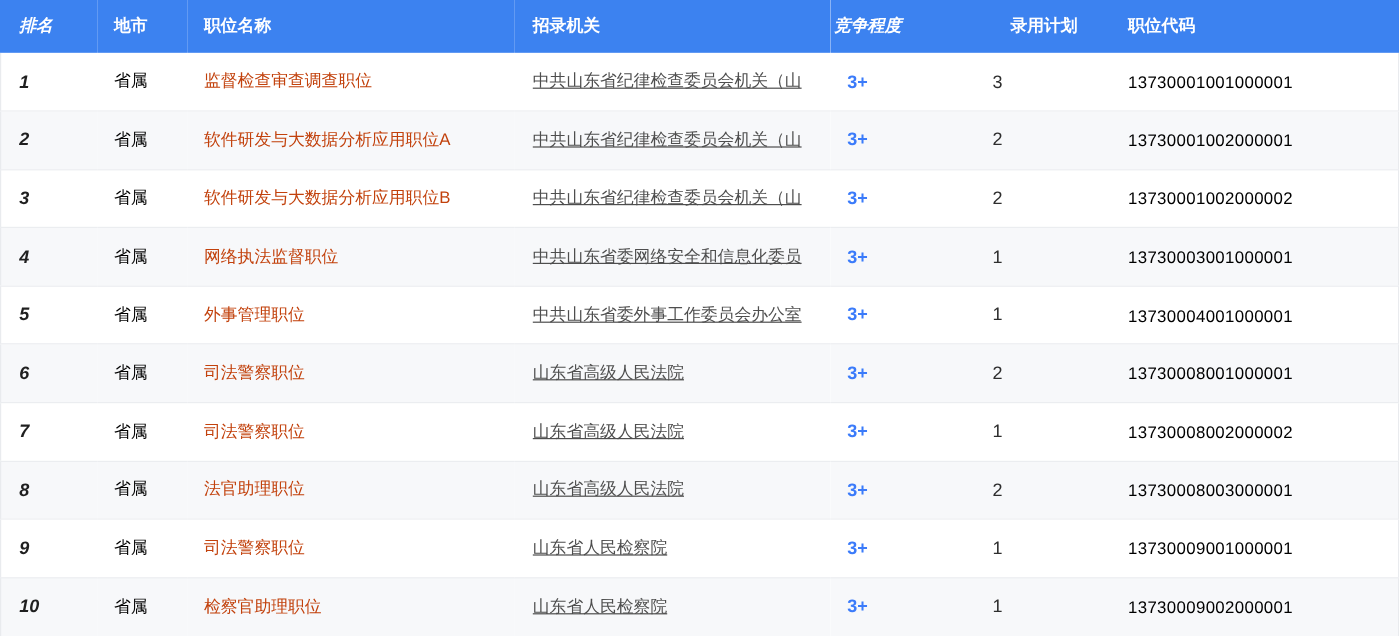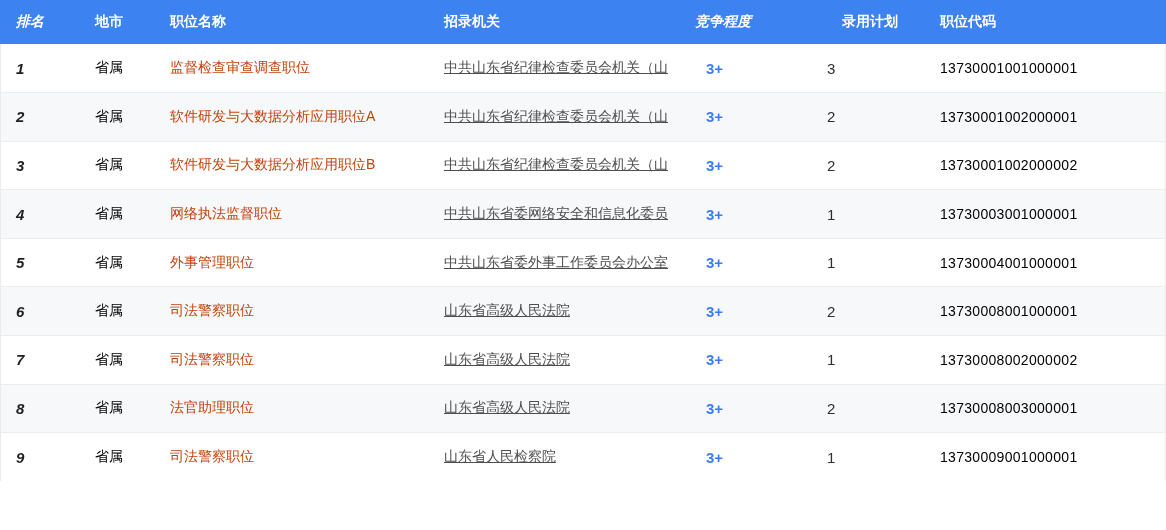--- a/index.html
+++ b/index.html
@@ -197,15 +197,26 @@
     <td class="c-city">省属</td>
     <td class="c-name">司法警察职位</td>
     <td class="c-agency">山东省人民检察院</td>
     <td class="c-comp">
       <span class="comp-link">3+</span>
     </td>
     <td class="c-plan">1</td>
     <td class="c-code">13730009001000001</td>
   </tr>
 
+  <tr>
+    <td class="c-rank">10</td>
+    <td class="c-city">省属</td>
+    <td class="c-name">检察官助理职位</td>
+    <td class="c-agency">山东省人民检察院</td>
+    <td class="c-comp">
+      <span class="comp-link">3+</span>
+    </td>
+    <td class="c-plan">1</td>
+    <td class="c-code">13730009002000001</td>
+  </tr>
 </tbody>
   </table>
 </div>
 
 </body></html>

